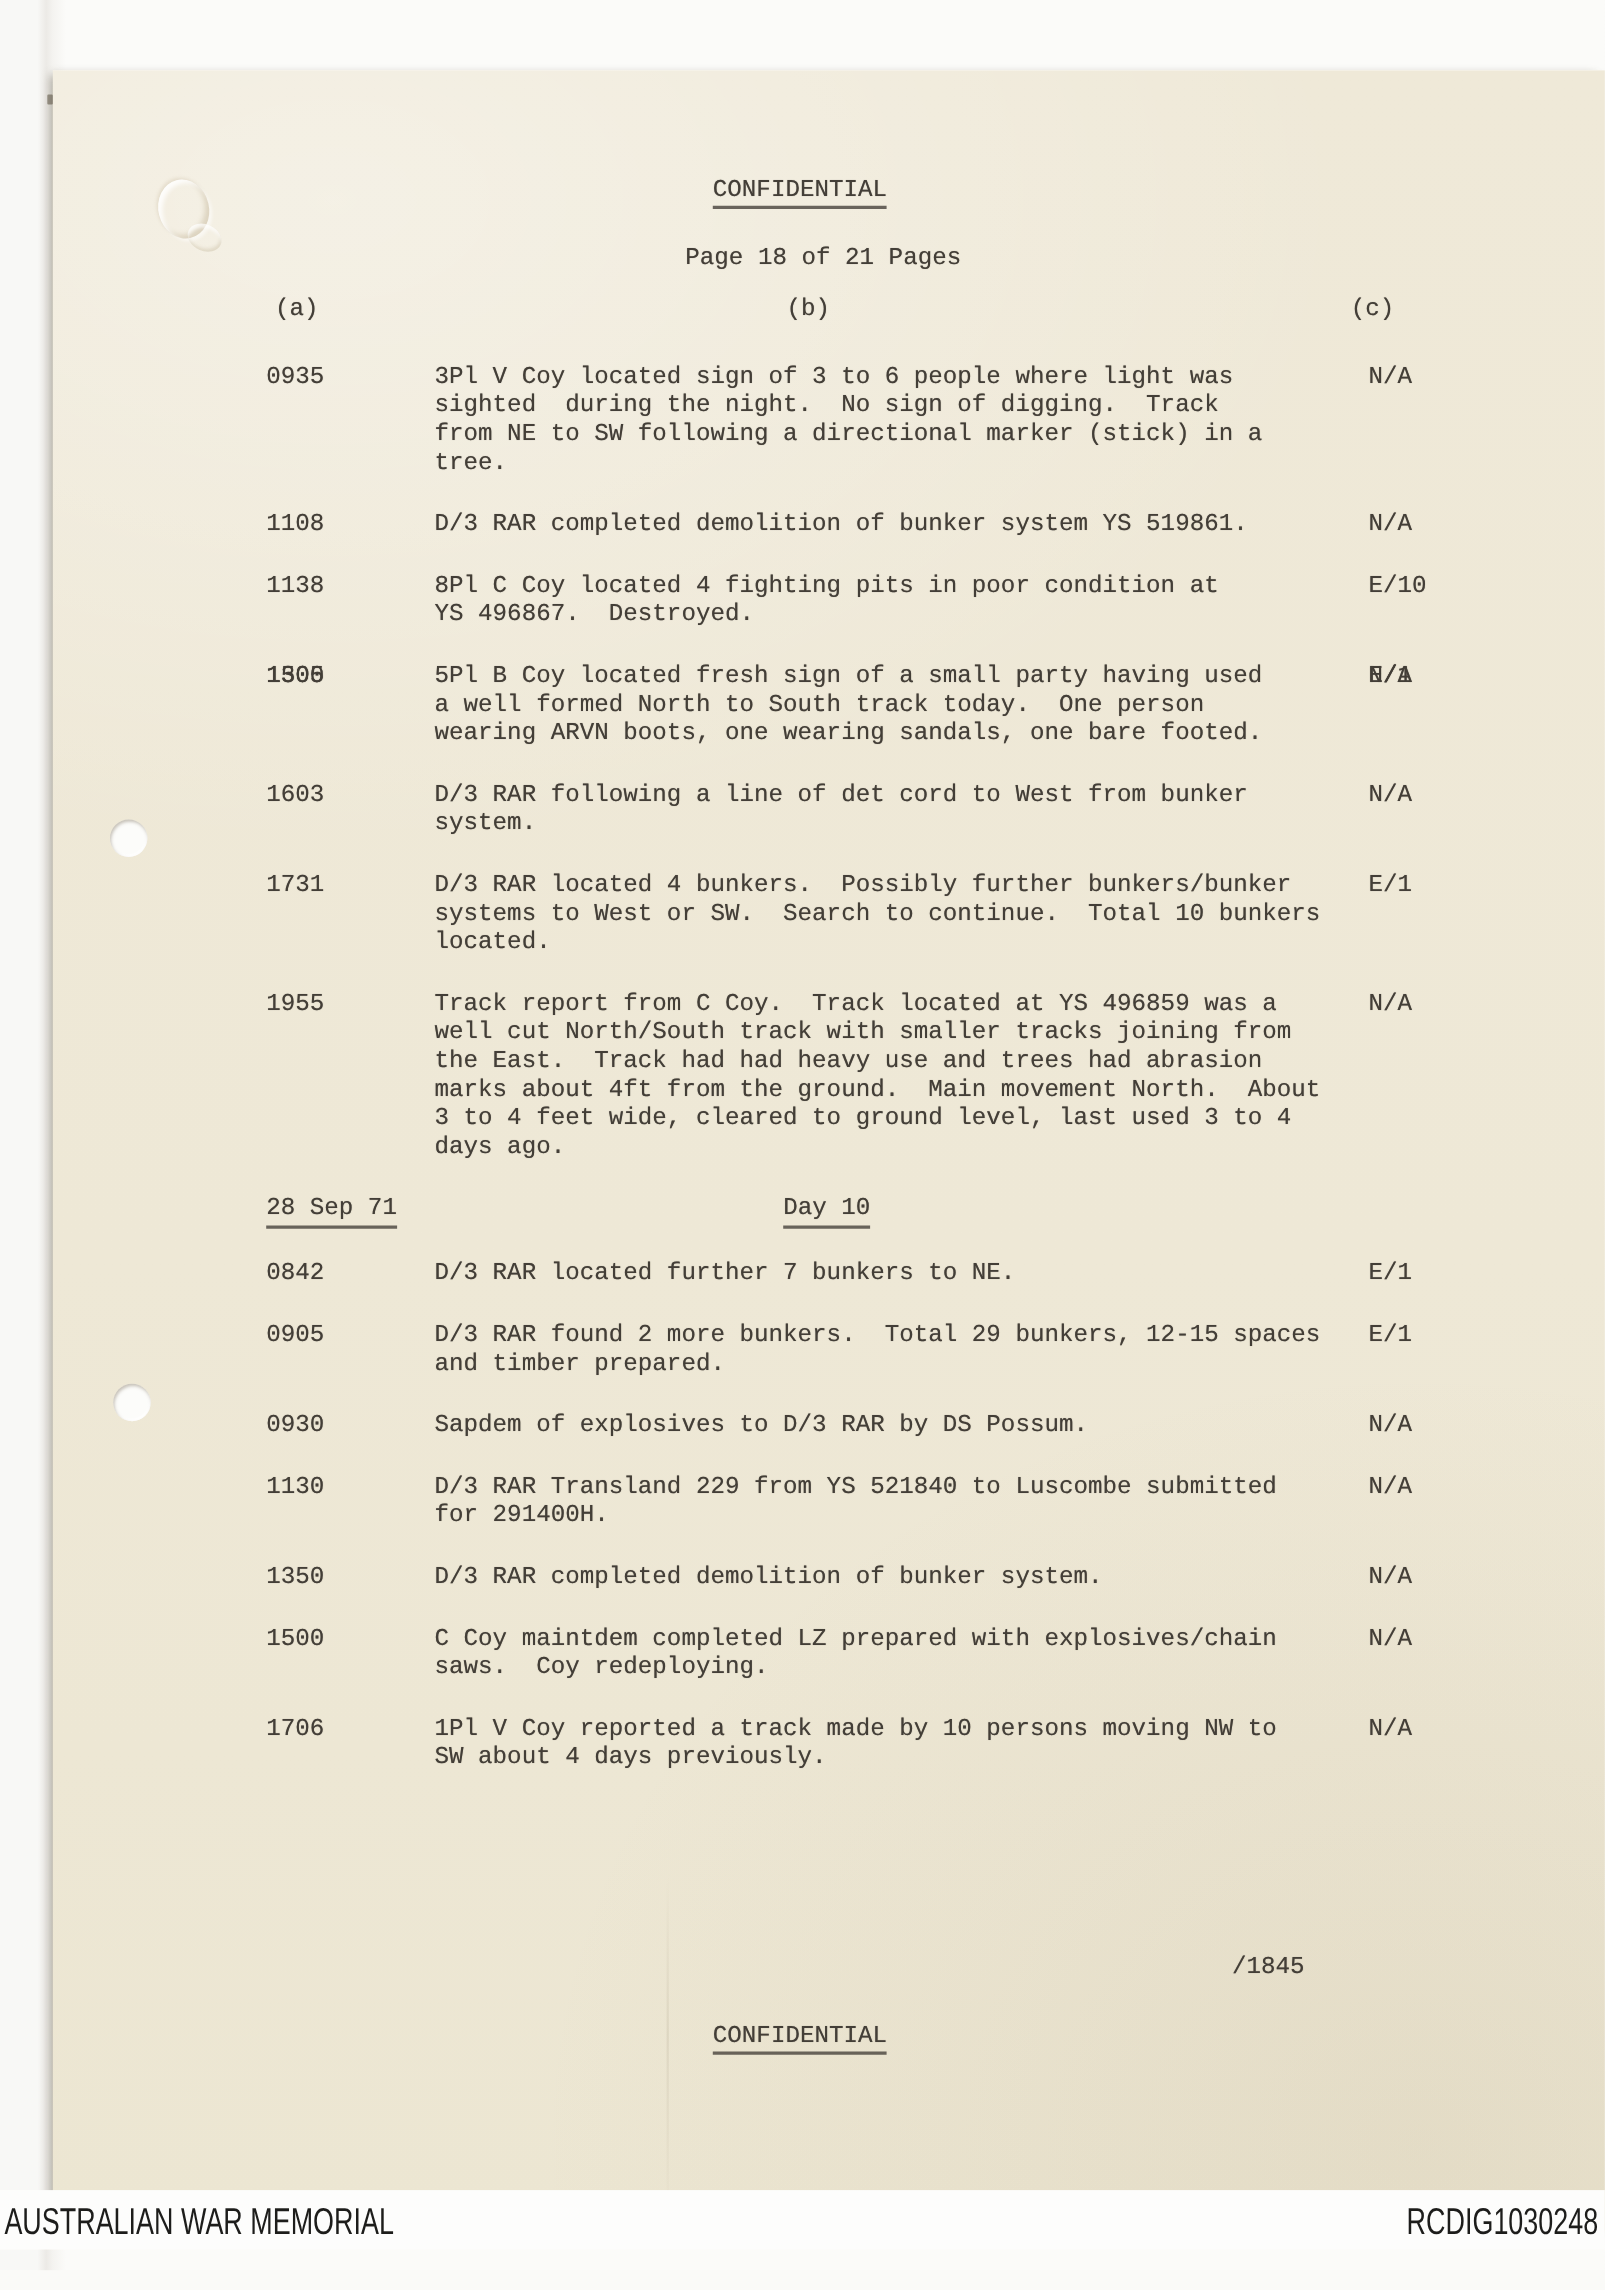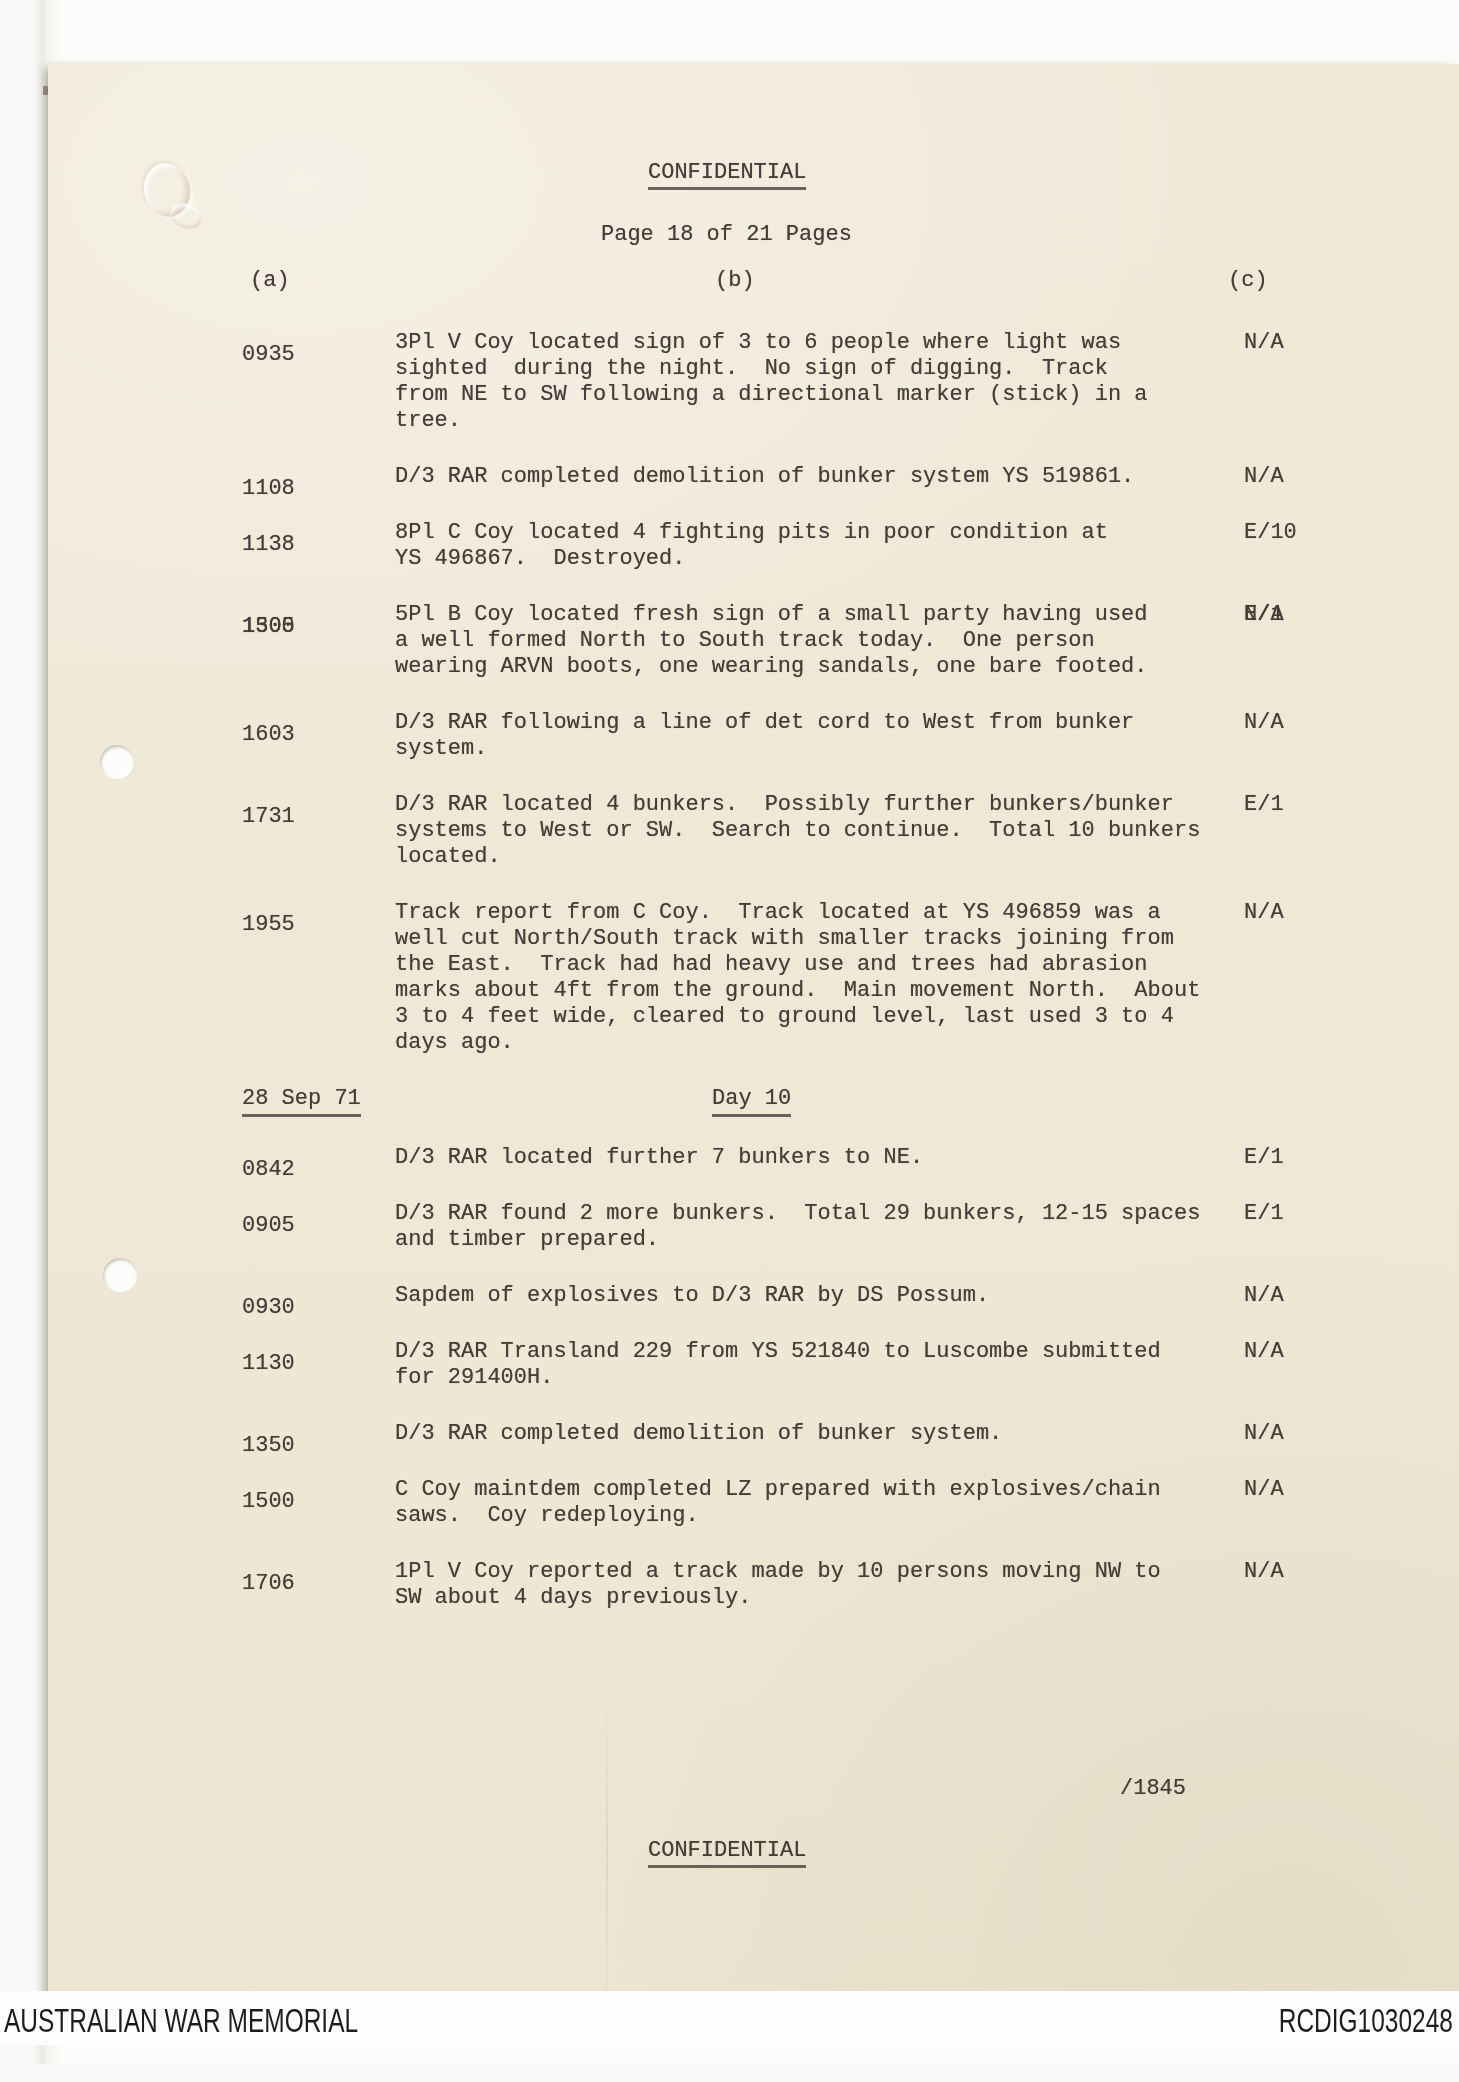--- a/index.html
+++ b/index.html
@@ -18,21 +18,21 @@
     box-shadow:-6px 0 8px -3px rgba(100,92,75,.40), 0 5px 9px -3px rgba(100,92,75,.45);
     font-family:"Liberation Mono","DejaVu Sans Mono",monospace;
     font-size:22px;line-height:26px;color:#433e37;
     text-shadow:0 0 .7px rgba(67,62,55,.6);
   }
   .tw{position:absolute;white-space:pre-wrap;}
   .u{border-bottom:3px solid rgba(67,62,55,.78);padding-bottom:2px;}
   
   .flow{position:absolute;left:0;top:266px;width:100%;}
   .row{position:relative;margin-bottom:30px;}
-  .row .t{position:absolute;left:194px;top:12px;}
+  .row .t{position:absolute;left:194px;top:0;}
   .row .b{margin-left:347px;width:880px;white-space:pre-wrap;}
   .row .c{position:absolute;left:1180px;top:0;margin-left:16px;}
   .section-row{position:relative;height:29px;margin-bottom:30px;text-align:right;}
   .sec-date{position:absolute;left:194px;top:0;}
   .sec-day{position:absolute;left:664px;top:0;}
   
   .hole{
     position:absolute;width:34px;height:34px;border-radius:50%;background:#fcfcfa;
     box-shadow:inset 1px 2px 3px rgba(118,106,84,.40), inset -1px -2px 2px rgba(255,255,255,.9);
   }
@@ -72,21 +72,21 @@
   <div class="paper">
 
     <div class="emboss"></div>
     <div class="emboss-tail"></div>
     <div class="hole hole-1"></div>
     <div class="hole hole-2"></div>
     <div class="crease"></div>
     <div class="edge-mark"></div>
 
     <div class="tw" style="left:600px;top:96px;"><span class="u">CONFIDENTIAL</span></div>
-    <div class="tw" style="left:553px;top:158px;">Page 18 of 21 Pages</div>
+    <div class="tw" style="left:575px;top:158px;">Page 18 of 21 Pages</div>
 
     <div class="tw" style="left:202px;top:204px;">(a)</div>
     <div class="tw" style="left:667px;top:204px;">(b)</div>
     <div class="tw" style="left:1180px;top:204px;">(c)</div>
 
     <div class="flow">
         <div class="row">
           <div class="t">0935</div>
           <div class="b">3Pl V Coy located sign of 3 to 6 people where light was
 sighted  during the night.  No sign of digging.  Track

